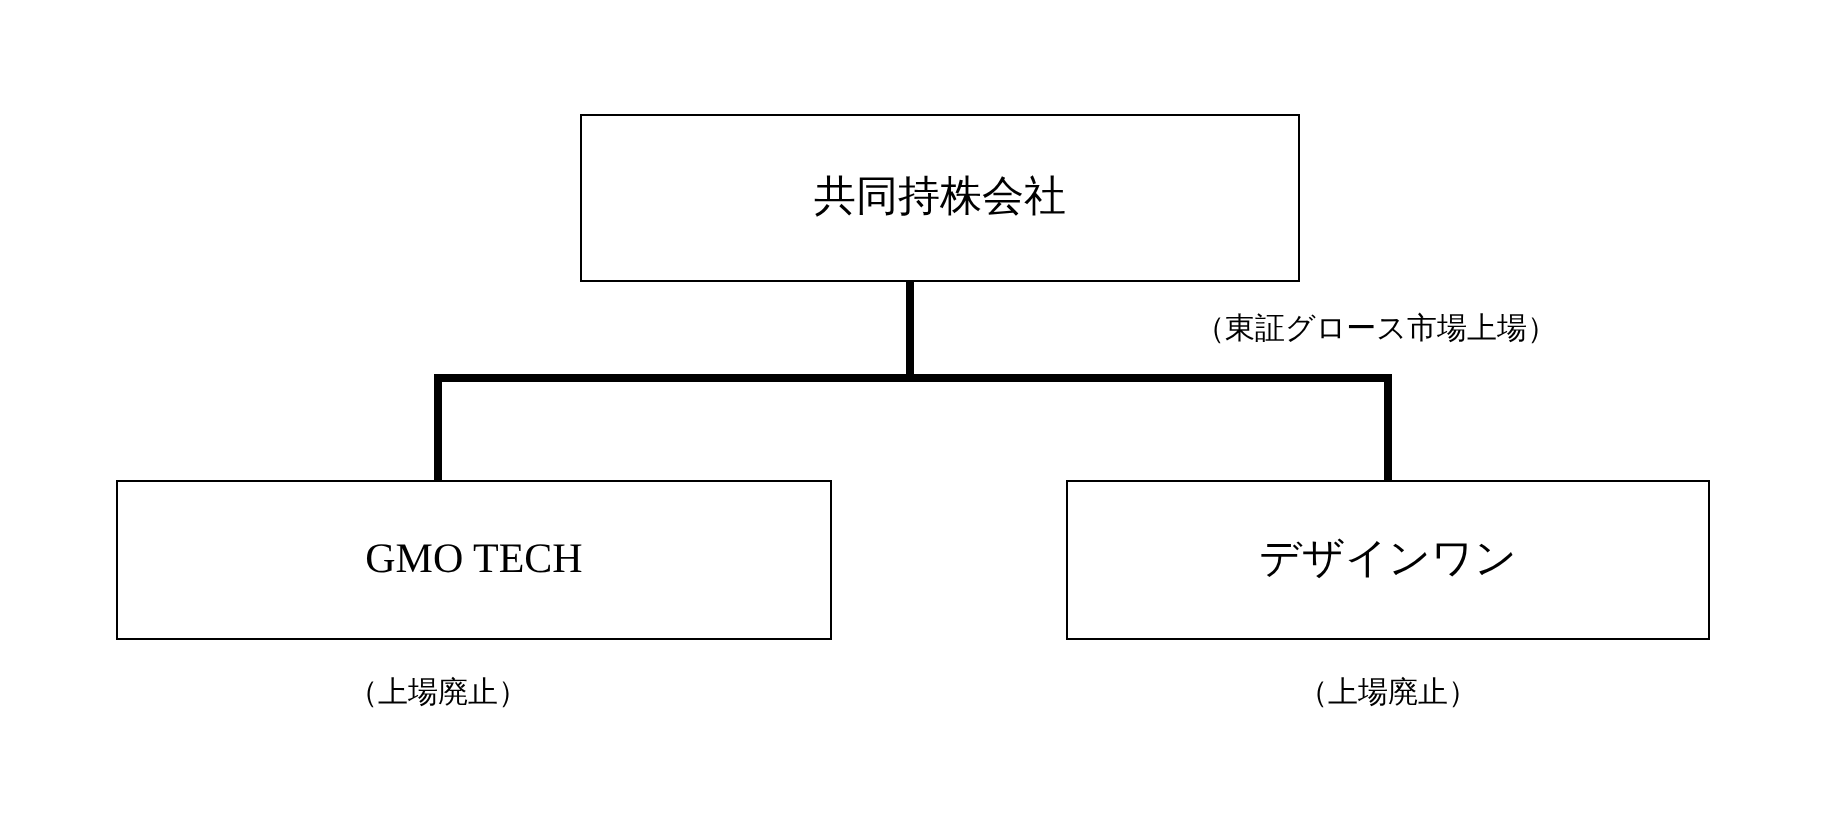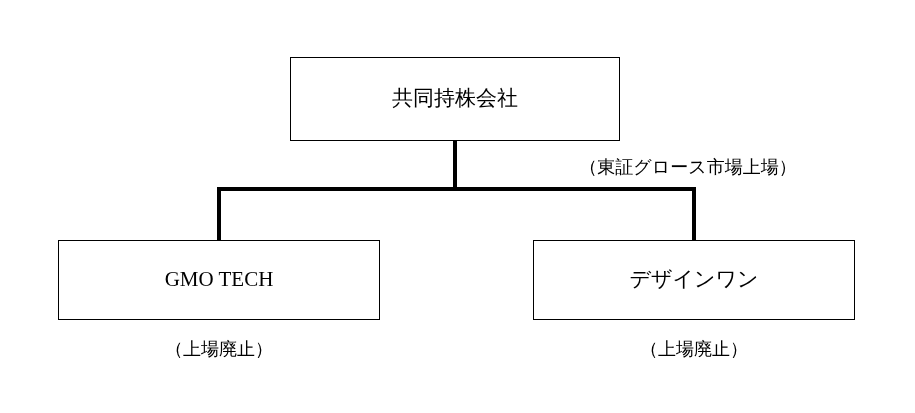--- a/index.html
+++ b/index.html
@@ -34,45 +34,45 @@
     text-align: center;
     font-size: 21px;
     line-height: 1.5;
   }
   .line {
     position: absolute;
     background: #000000;
   }
   .floating-label {
     position: absolute;
-    font-size: 18px;
+    font-size: 15px;
     text-align: center;
     white-space: nowrap;
   }
 </style>
 </head>
 <body>
 
 <div class="canvas">
 
-  <div class="box" style="left:290px; top:57px; width:330px; height:84px;">
+  <div class="box" style="left:290px; top:57px; width:360px; height:84px;">
     <div>共同持株会社</div>
   </div>
 
   <div class="line" style="left:453px; top:141px; width:4px; height:48px;"></div>
 
   <div class="line" style="left:217px; top:187px; width:479px; height:4px;"></div>
 
   <div class="line" style="left:217px; top:187px; width:4px; height:53px;"></div>
 
   <div class="line" style="left:692px; top:187px; width:4px; height:53px;"></div>
 
   <div class="floating-label" style="left:543px; top:155px; width:290px;">（東証グロース市場上場）</div>
 
-  <div class="box" style="left:58px; top:240px; width:322px; height:80px;">
+  <div class="box" style="left:58px; top:240px; width:358px; height:80px;">
     <div>GMO TECH</div>
   </div>
 
   <div class="floating-label" style="left:119px; top:337px; width:200px;">（上場廃止）</div>
 
   <div class="box" style="left:533px; top:240px; width:322px; height:80px;">
     <div>デザインワン</div>
   </div>
 
   <div class="floating-label" style="left:594px; top:337px; width:200px;">（上場廃止）</div>

